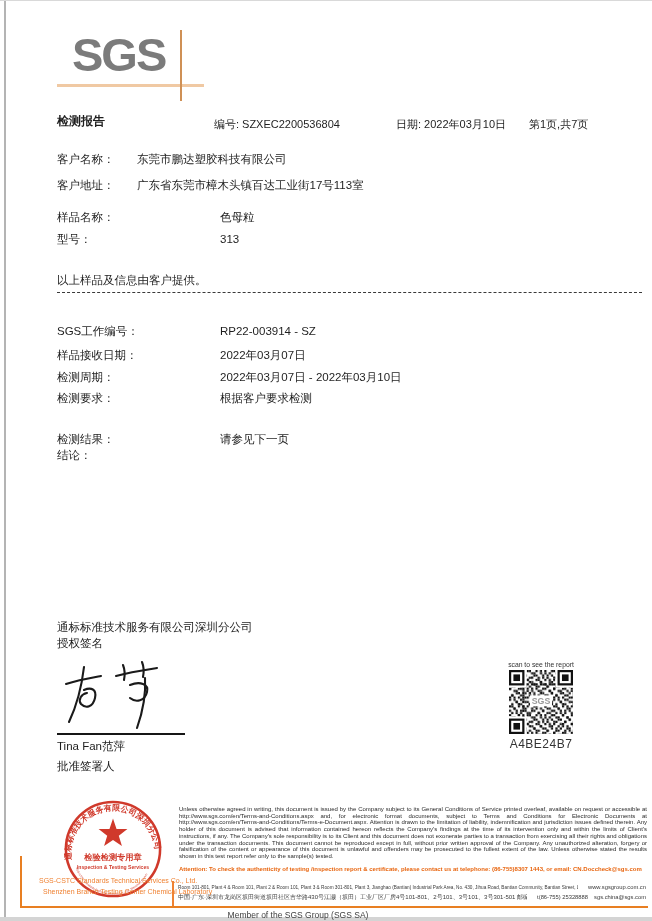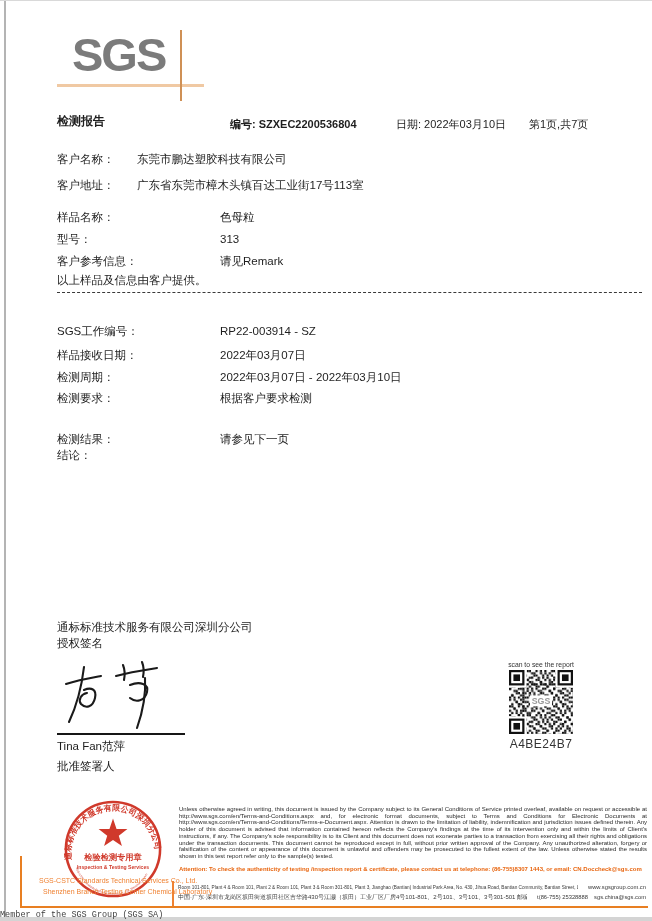--- a/index.html
+++ b/index.html
@@ -14,21 +14,21 @@
   .edge-bottom{left:0;top:917px;width:652px;height:4px;background:#d4d4d4;}
 
   
   .logo{left:72px;top:31px;font-size:47px;font-weight:bold;color:#7b7b7b;letter-spacing:-2px;line-height:1;}
   .logo-hline{left:57px;top:84px;width:147px;height:3px;background:#f0c9a3;}
   .logo-vline{left:180px;top:30px;width:2px;height:71px;background:#cf9055;}
 
   .doc-title{left:57px;top:113px;font-size:12px;font-weight:bold;}
   .meta{font-size:11px;top:117px;white-space:nowrap;}
   .meta .lbl{margin-right:3px;}
-  .report-no{left:230px;font-weight:bold;}
+  .report-no{left:214px;}
   .report-date{left:396px;}
   .page-info{left:529px;}
 
   
   .row{left:57px;font-size:11.5px;white-space:nowrap;}
   .row .lbl{display:inline-block;}
   .w1 .lbl{width:80px;}
   .w2 .lbl{width:163px;}
   .cr0{top:152px;}.cr1{top:178px;}
   .sr0{top:210px;}.sr1{top:232px;}.sr2{top:254px;}
@@ -58,21 +58,21 @@
   .disclaimer{left:179px;top:806px;width:468px;font-size:6px;line-height:6.7px;color:#2b2b2b;text-align:justify;}
   .attention{left:179px;top:866px;width:468px;font-size:6px;line-height:6.8px;font-weight:bold;color:#e8650f;}
   .addr-divider{left:172px;top:881px;width:2px;height:25px;background:#ef8233;}
   .addr-row{left:178px;width:468px;display:flex;justify-content:space-between;align-items:baseline;white-space:nowrap;color:#3a3a3a;}
   .addr-row1{top:884px;font-size:4.7px;}
   .addr-row2{top:893px;font-size:6px;}
   .addr-main{overflow:hidden;flex:1;margin-right:4px;}
   .addr-side{font-size:5.8px;margin-left:6px;}
   .foot-vline{left:20px;top:856px;width:2px;height:52px;background:#e87f22;}
   .foot-hline{left:20px;top:906px;width:628px;height:2px;background:#e87f22;}
-  .member{left:0;top:910px;width:596px;text-align:left;font-size:8.5px;color:#3f3f3f;font-family:Liberation Mono, monospace;}
+  .member{left:0;top:910px;width:596px;text-align:center;font-size:8.5px;color:#3f3f3f;}
 </style>
 </head>
 <body>
 
 <div class="page">
   <div class="abs edge-left"></div>
   <div class="abs edge-top"></div>
   <div class="abs edge-bottom"></div>
 
   <div class="abs logo">SGS</div>
@@ -93,23 +93,20 @@
   </div>
   <div class="abs row w1 cr1">
     <span class="lbl">客户地址：</span><span>广东省东莞市樟木头镇百达工业街17号113室</span>
   </div>
 
   <div class="abs row w2 sr0">
     <span class="lbl">样品名称：</span><span>色母粒</span>
   </div>
   <div class="abs row w2 sr1">
     <span class="lbl">型号：</span><span>313</span>
-  </div>
-  <div class="abs row w2 sr2">
-    <span class="lbl">客户参考信息：</span><span>请见Remark</span>
   </div>
   <div class="abs note">以上样品及信息由客户提供。</div>
 
   <div class="abs dash"></div>
 
   <div class="abs row w2 wr0">
     <span class="lbl">SGS工作编号：</span><span>RP22-003914 - SZ</span>
   </div>
   <div class="abs row w2 wr1">
     <span class="lbl">样品接收日期：</span><span>2022年03月07日</span>

